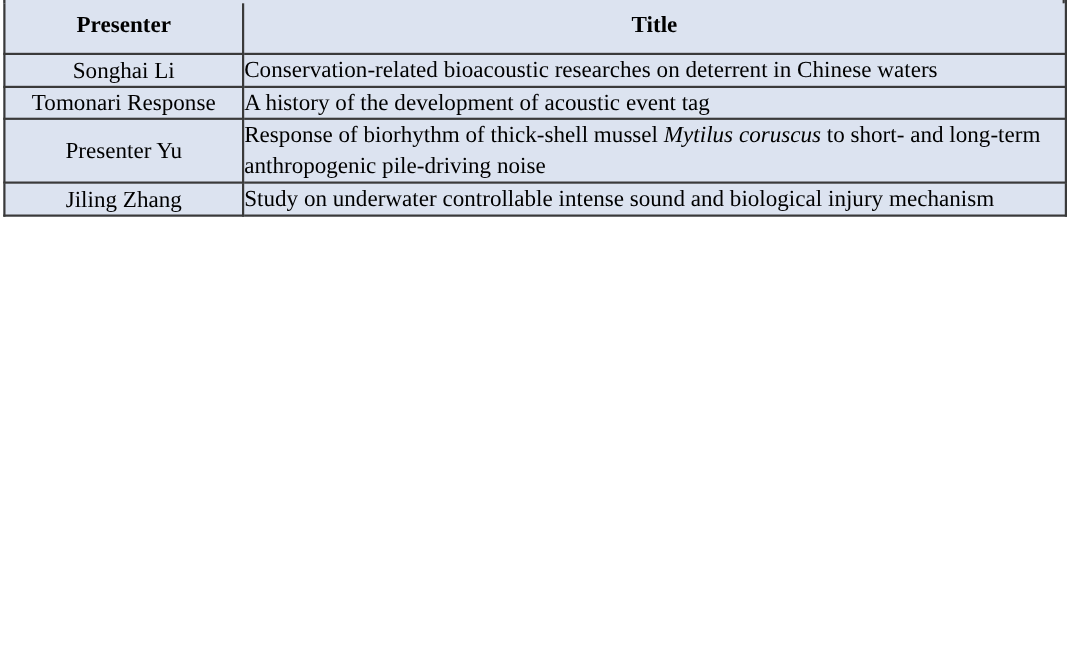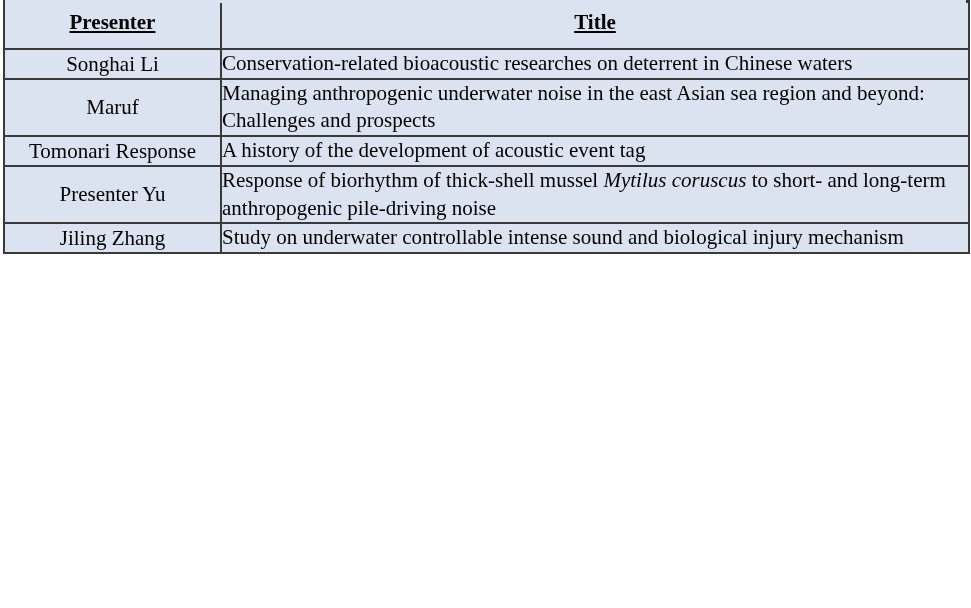--- a/index.html
+++ b/index.html
@@ -37,21 +37,20 @@
     padding: 0;
     vertical-align: middle;
   }
   table.schedule thead th {
     text-align: center;
     font-weight: bold;
     font-size: 21px;
     height: 38px;
     padding: 2px 6px 6px 6px;
     line-height: 1.1;
-    text-decoration: underline;
   }
   td.presenter {
     text-align: center;
     font-size: 21px;
     line-height: 1.25;
     padding: 6px 8px;
     margin-top: 39px;
   }
   td.title {
     text-align: left;
@@ -92,24 +91,20 @@
       <tr>
         <th>Presenter</th>
         <th>Title</th>
       </tr>
     </thead>
     <tbody id="table-body">
         <tr>
           <td class="presenter">Songhai Li</td>
           <td class="title"><span>Conservation-related bioacoustic researches on deterrent in Chinese waters</span></td>
         </tr>
-        <tr class="thick-sep">
-          <td class="presenter">Maruf</td>
-          <td class="title"><span>Managing anthropogenic underwater noise in the east Asian sea region and beyond: Challenges and prospects</span></td>
-        </tr>
         <tr>
           <td class="presenter">Tomonari Response</td>
           <td class="title"><span>A history of the development of acoustic event tag</span></td>
         </tr>
         <tr>
           <td class="presenter">Presenter Yu</td>
           <td class="title"><span>Response of biorhythm of thick-shell mussel </span><i>Mytilus coruscus</i><span> to short- and long-term anthropogenic pile-driving noise</span></td>
         </tr>
         <tr>
           <td class="presenter">Jiling Zhang</td>

